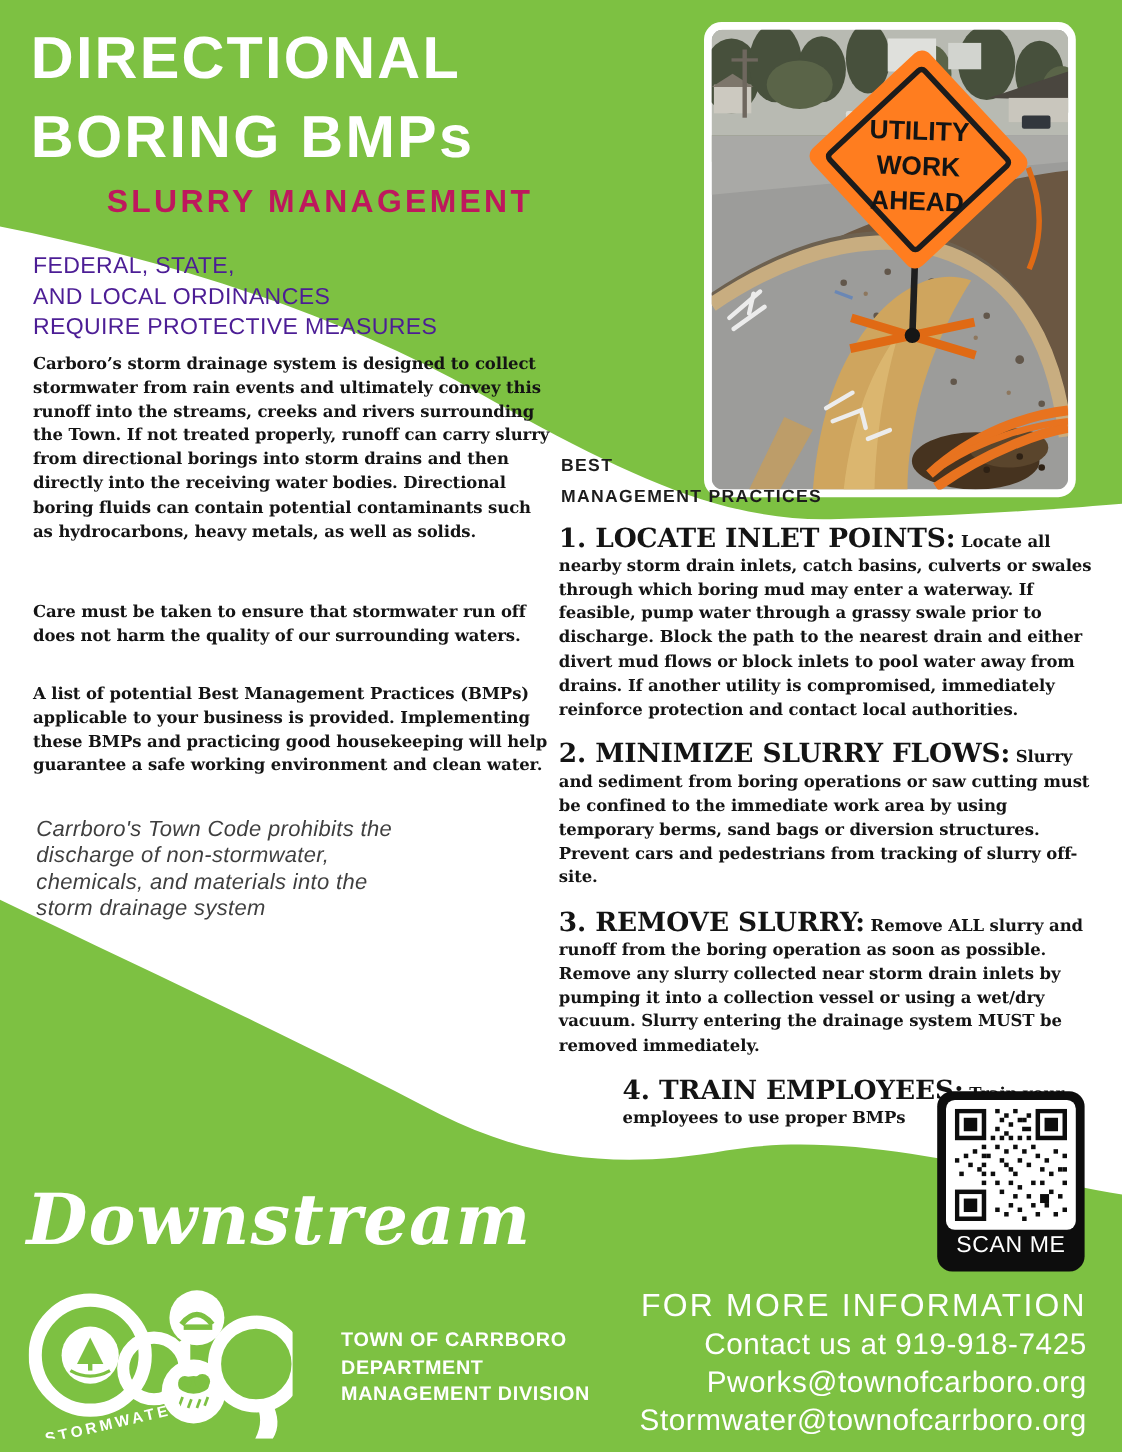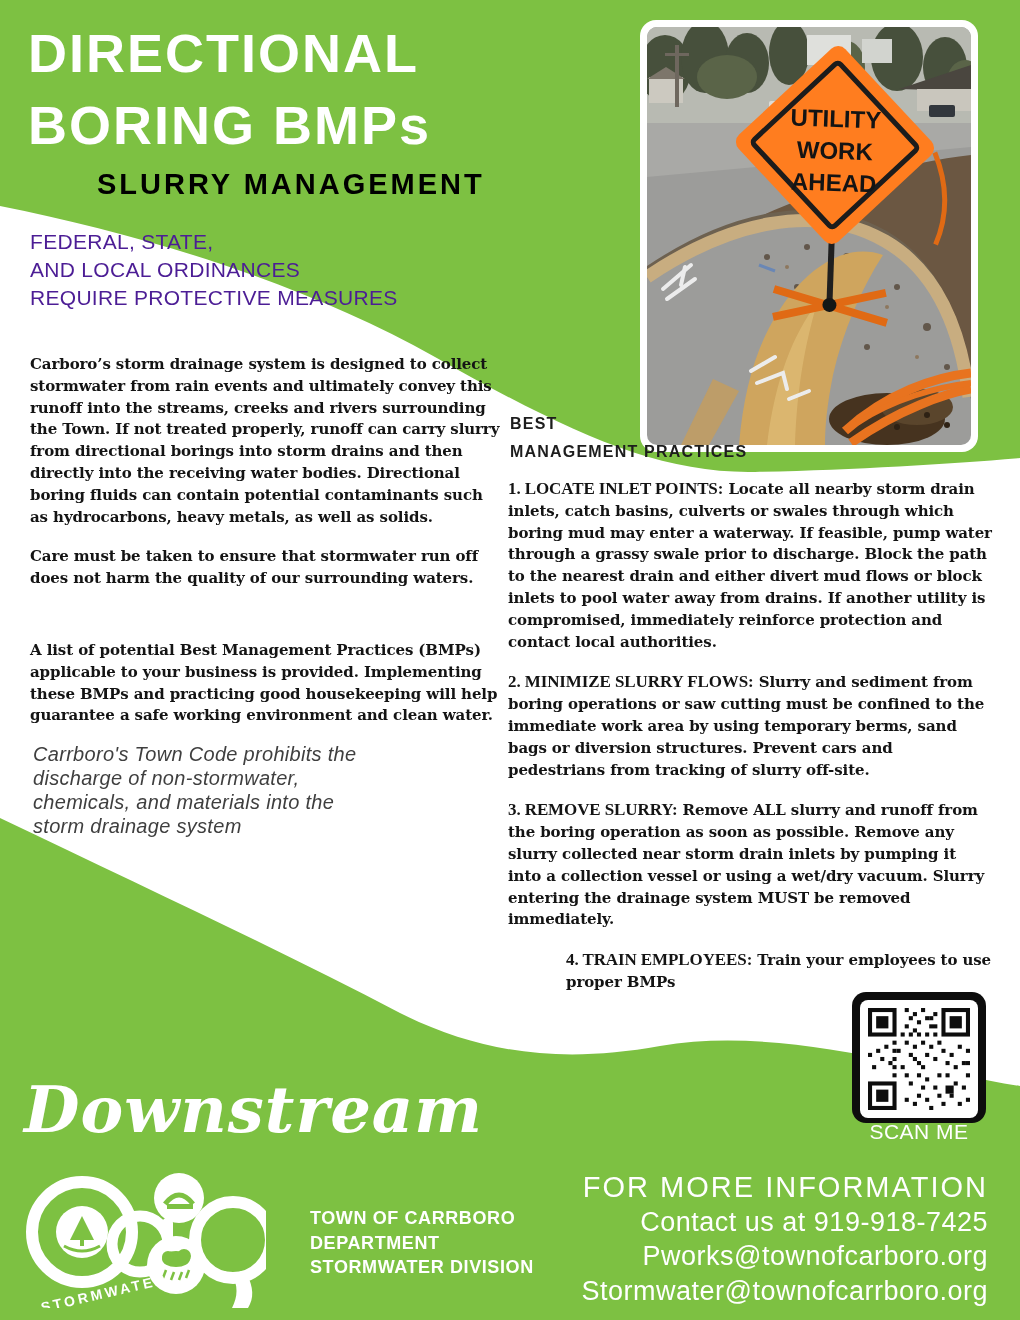--- a/index.html
+++ b/index.html
@@ -5,56 +5,56 @@
   html,body{margin:0;padding:0;background:#e9e9e9;}
   .page{position:relative;width:1020px;height:1320px;background:#ffffff;overflow:hidden;
         font-family:"Liberation Sans",sans-serif;}
   .bg{position:absolute;left:0;top:0;}
   .green{fill:#7DC142;}
 
   .title{position:absolute;left:28px;color:#fff;font-weight:700;font-size:54px;
          letter-spacing:2px;font-family:"Liberation Sans",sans-serif;}
   .t1{top:22px;}
   .t2{top:94px;}
-  .subtitle{position:absolute;left:97px;top:168px;color:#000000;font-weight:700;
+  .subtitle{position:absolute;left:97px;top:168px;color:#be185d;font-weight:700;
             font-size:29px;letter-spacing:3px;}
 
   .intro-h{position:absolute;left:30px;top:228px;color:#4c1d95;font-weight:400;
            font-size:21px;line-height:28px;letter-spacing:0.3px;}
 
   .serif{font-family:"DejaVu Serif",serif;font-weight:700;font-size:15px;
          line-height:21.8px;color:#141414;letter-spacing:-0.1px;}
-  .p1{position:absolute;left:30px;top:320px;width:472px;margin-top:34px;}
+  .p1{position:absolute;left:30px;top:320px;width:472px;}
   .p2{position:absolute;left:30px;top:546px;width:472px;}
-  .p3{position:absolute;left:30px;top:640px;width:472px;}
+  .p3{position:absolute;left:30px;top:620px;width:472px;}
   .note{position:absolute;left:33px;top:742px;width:330px;color:#3f3f3f;
         font-style:italic;font-weight:400;font-size:20px;line-height:24px;
         letter-spacing:0.3px;}
 
   .photo-frame{position:absolute;left:640px;top:20px;width:338px;height:432px;
                background:#ffffff;border-radius:16px;}
   .photo-frame svg{position:absolute;left:7px;top:7px;border-radius:10px;}
 
   .bmp-h{position:absolute;left:510px;top:410px;color:#1d1d1d;font-weight:700;
          font-size:16px;line-height:28px;letter-spacing:1.2px;}
   .bmp-list{position:absolute;left:508px;top:478px;width:486px;}
   .bmp-item{margin-bottom:18px;}
-  .bmp-item .lead{font-size:17px;font-family:Liberation Serif, serif;}
+  .bmp-item .lead{font-size:24px;}
   .indent{padding-left:58px;}
 
   .tagline{position:absolute;left:24px;color:#fff;font-family:"DejaVu Serif",serif;
            font-weight:700;font-style:italic;font-size:64px;letter-spacing:1px;}
   .tg1{top:995px;}
   .tg2{top:1072px;}
 
   .logo{position:absolute;left:26px;top:1148px;}
   .org{position:absolute;left:272px;top:1206px;color:#fff;font-weight:700;
        font-size:18px;line-height:24.5px;letter-spacing:0.6px;margin-left:38px;}
 
-  .qr-badge{position:absolute;left:852px;top:992px;width:134px;height:131px;
+  .qr-badge{position:absolute;left:852px;top:992px;width:134px;height:164px;
             background:#0d0d0d;border-radius:14px;}
   .qr-box{position:absolute;left:8px;top:8px;width:118px;height:118px;
           background:#ffffff;border-radius:8px;}
   .qr-box svg{position:absolute;left:8px;top:8px;}
   .qm{fill:#0d0d0d;}
   .scan{position:absolute;left:0;right:0;top:128px;text-align:center;color:#fff;
         font-size:21px;letter-spacing:0.5px;}
 
   .contact{position:absolute;right:32px;top:1170px;text-align:right;color:#fff;
            font-size:27px;line-height:34.5px;font-weight:400;letter-spacing:0.5px;margin-left:20px;}
@@ -230,21 +230,21 @@
       </g>
     </g>
     <circle cx="207" cy="92" r="38" fill="none" stroke="#fff" stroke-width="12"></circle>
     <path d="M220,124 C228,140 228,150 222,160 L206,160 C212,148 212,138 206,126 Z" fill="#fff"></path>
     <text class="logo-arc" x="14" y="152" transform="rotate(-13 70 148)">STORMWATER</text>
   </svg>
 
   <div class="org">
     <div>TOWN OF CARRBORO</div>
     <div>DEPARTMENT</div>
-    <div>STORMWATER DIVISION</div>
+    <div>MANAGEMENT DIVISION</div>
   </div>
 
   <div class="qr-badge">
     <div class="qr-box">
       <svg width="102" height="102" viewBox="0 0 25 25">
         <g class="qm">
           <rect x="0" y="0" width="7" height="7"></rect>
             <rect x="18" y="0" width="7" height="7"></rect>
             <rect x="0" y="18" width="7" height="7"></rect>
         </g>

